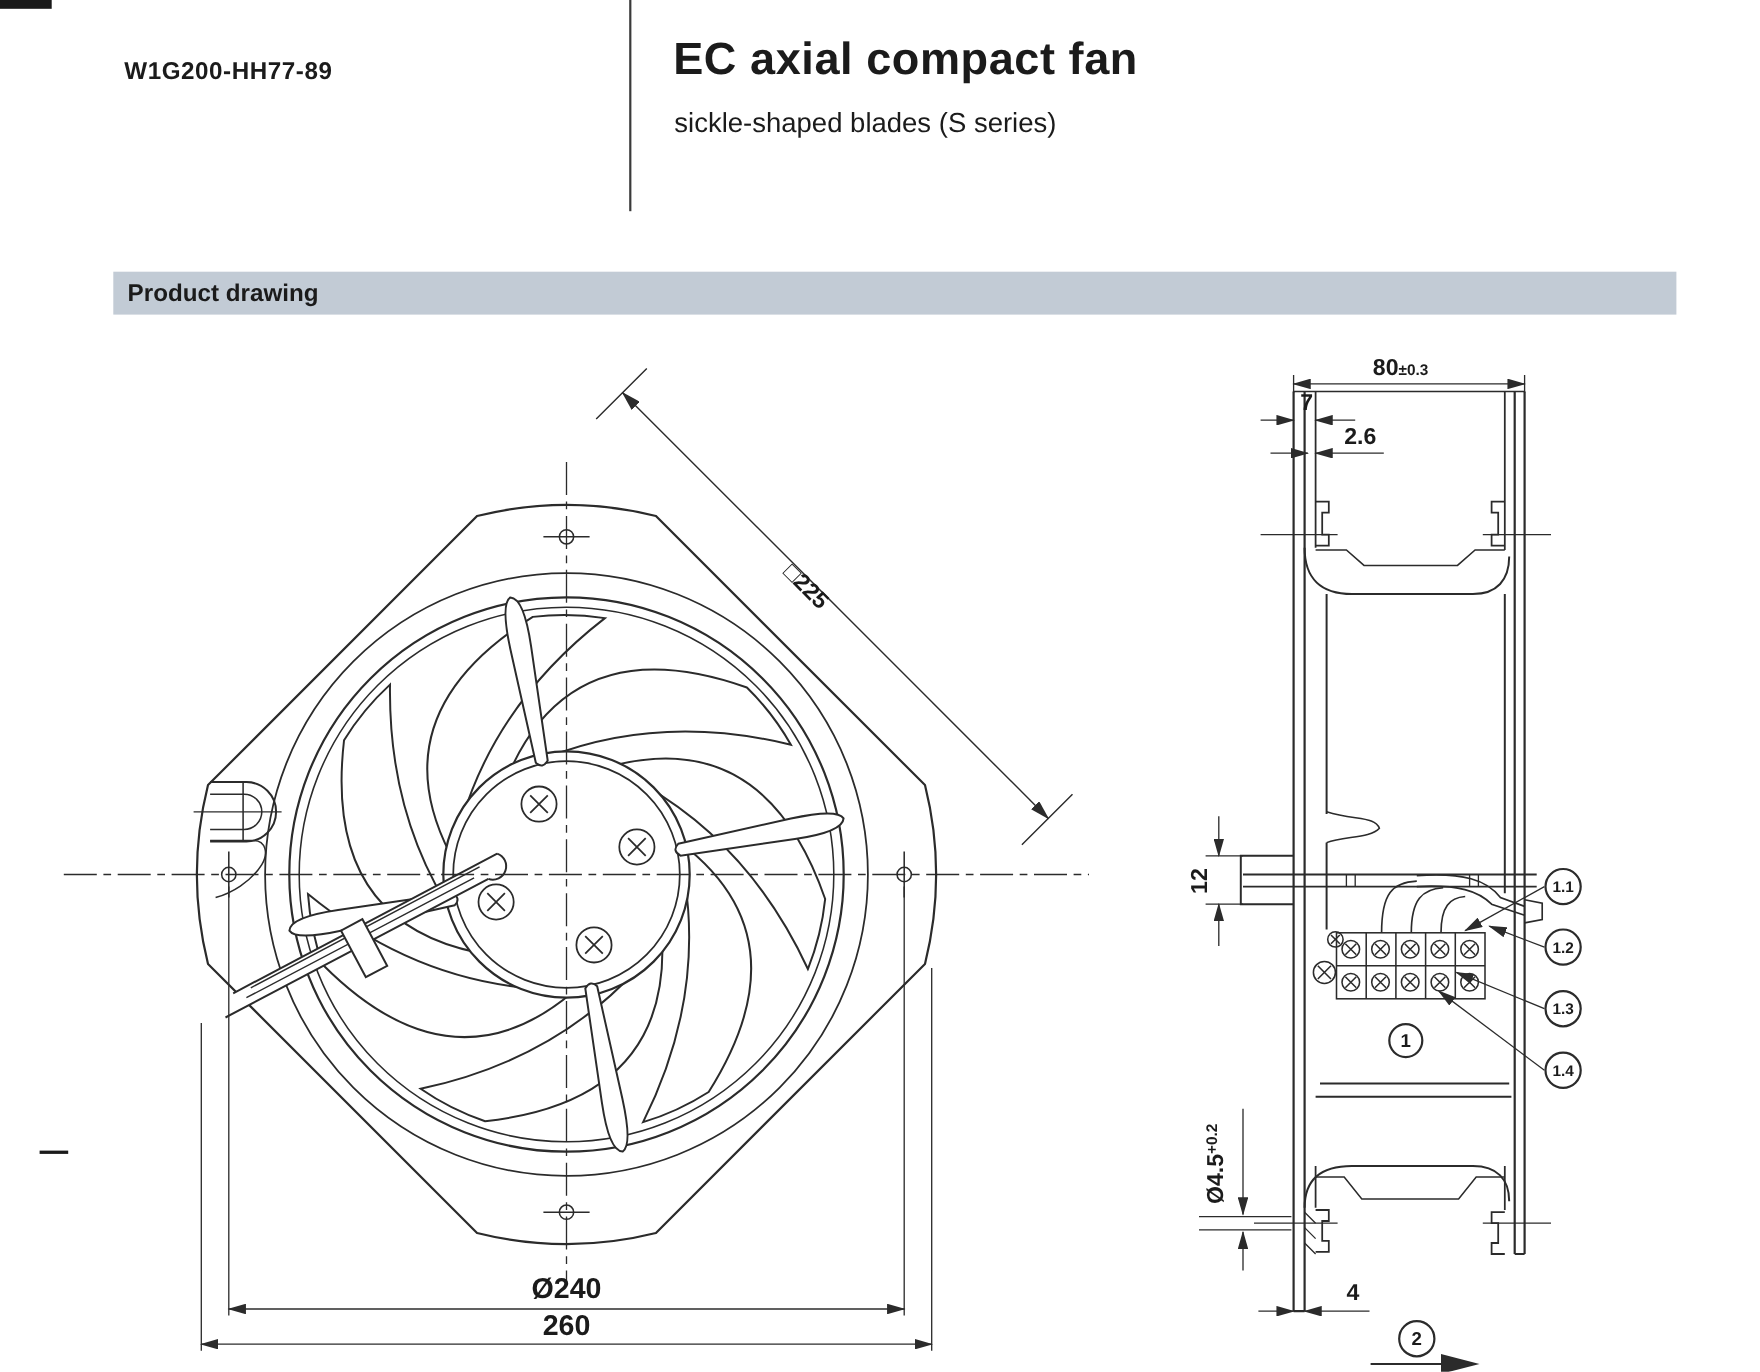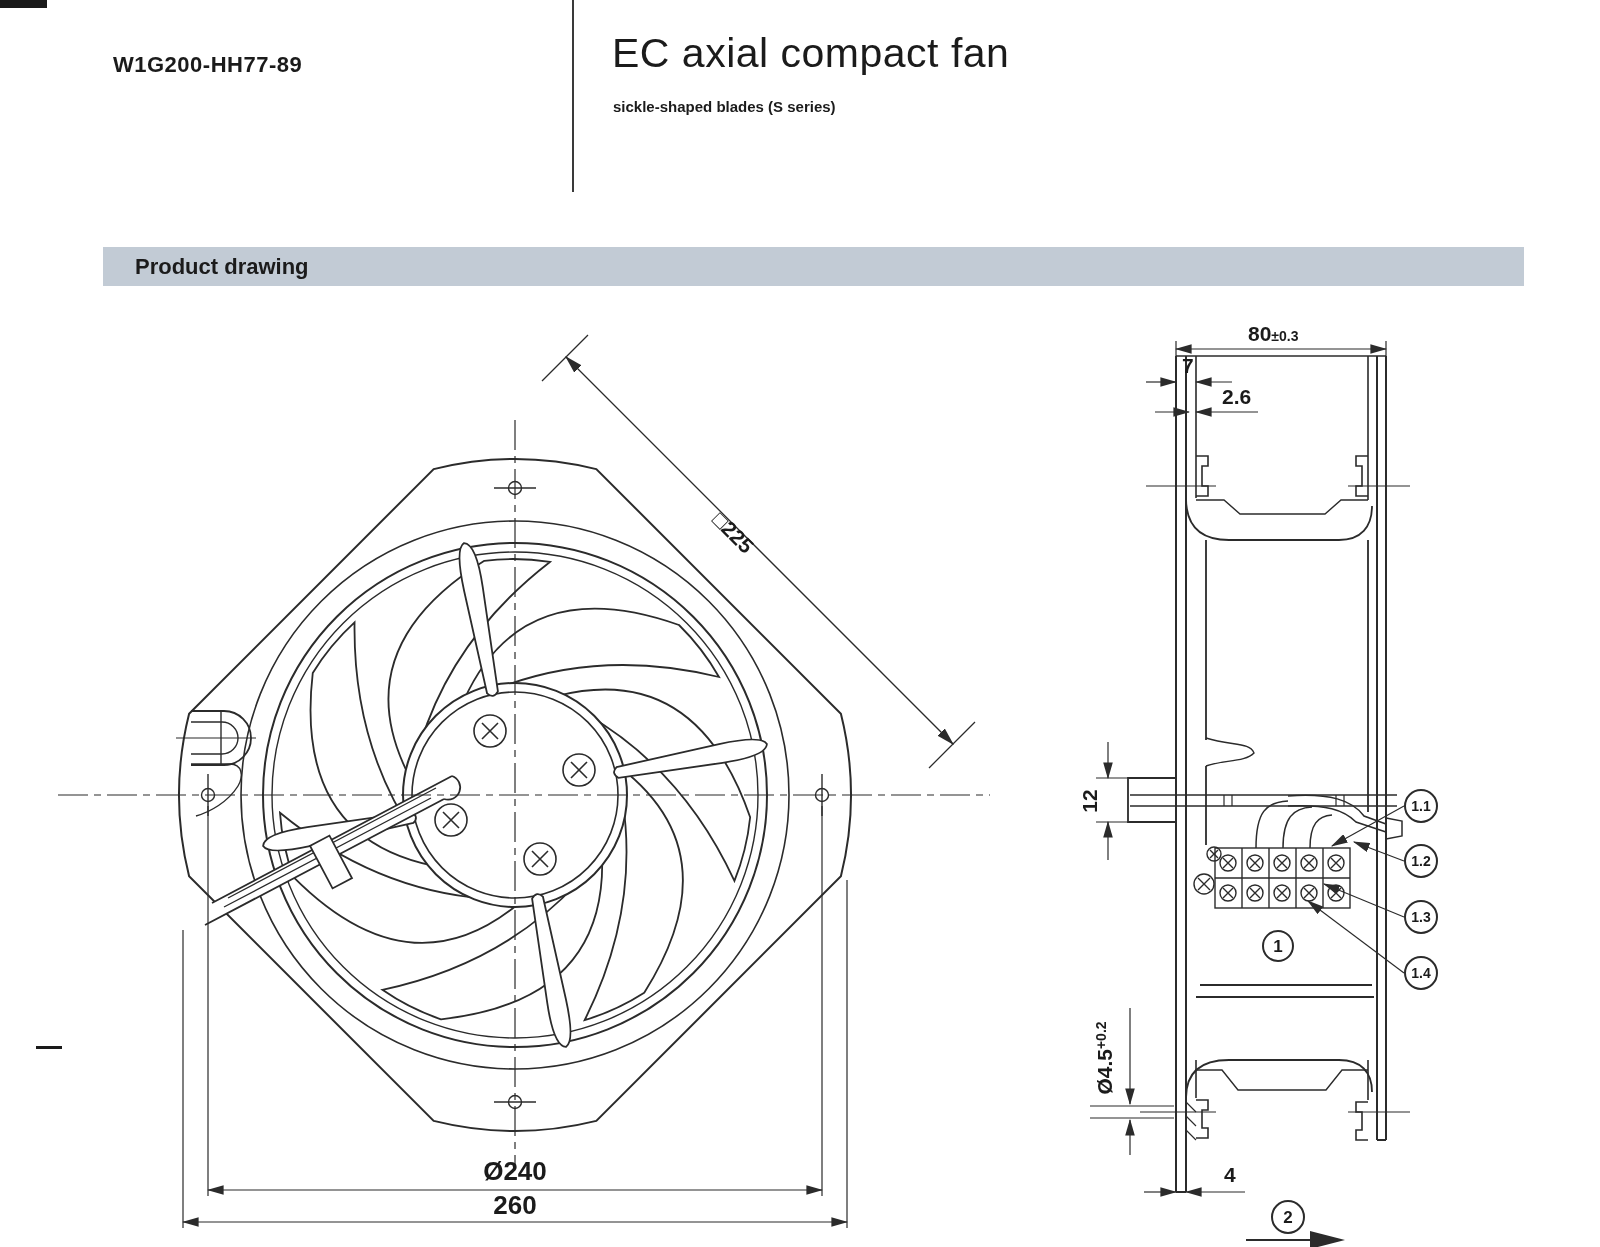--- a/index.html
+++ b/index.html
@@ -1,23 +1,23 @@
 <!DOCTYPE html>
 <html><head>
 <meta charset="utf-8">
 <style>
   html,body{margin:0;padding:0;background:#ffffff;}
   body{width:1600px;height:1247px;position:relative;font-family:"Liberation Sans","DejaVu Sans",sans-serif;color:#1b1b1b;overflow:hidden;}
   .corner-mark{position:absolute;left:0;top:0;width:47px;height:8px;background:#1a1a1a;}
   .part-number{position:absolute;left:113px;top:52px;font-size:22px;font-weight:bold;letter-spacing:.5px;}
   .head-divider{position:absolute;left:572px;top:0;width:2px;height:192px;background:#3a3a3a;}
-  .doc-title{position:absolute;left:612px;top:30px;font-size:41px;font-weight:normal;letter-spacing:.5px;text-align:right;}
-  .doc-subtitle{position:absolute;left:613px;top:98px;font-size:15px;font-weight:bold;}
+  .doc-title{position:absolute;left:612px;top:30px;font-size:41px;font-weight:bold;letter-spacing:.5px;text-align:right;}
+  .doc-subtitle{position:absolute;left:613px;top:98px;font-size:25px;font-weight:normal;}
   .section-bar{position:absolute;left:103px;top:247px;width:1421px;height:39px;display:flex;align-items:center;}
-  .section-bar span{font-size:22px;font-weight:bold;padding-left:32px;}
+  .section-bar span{font-size:22px;font-weight:bold;padding-left:13px;}
   .page-tick{position:absolute;left:36px;top:1046px;width:26px;height:3px;background:#1a1a1a;}
   svg{position:absolute;left:0;top:0;}
   svg text{font-family:"Liberation Sans","DejaVu Sans",sans-serif;fill:#1b1b1b;}
   .dim{font-size:21px;font-weight:bold;}
   .dimbig{font-size:26px;font-weight:bold;}
   .dimsmall{font-size:14px;font-weight:bold;}
   .callout{font-size:14px;font-weight:bold;}
   .item{font-size:17px;font-weight:bold;}
 </style>
 </head>

